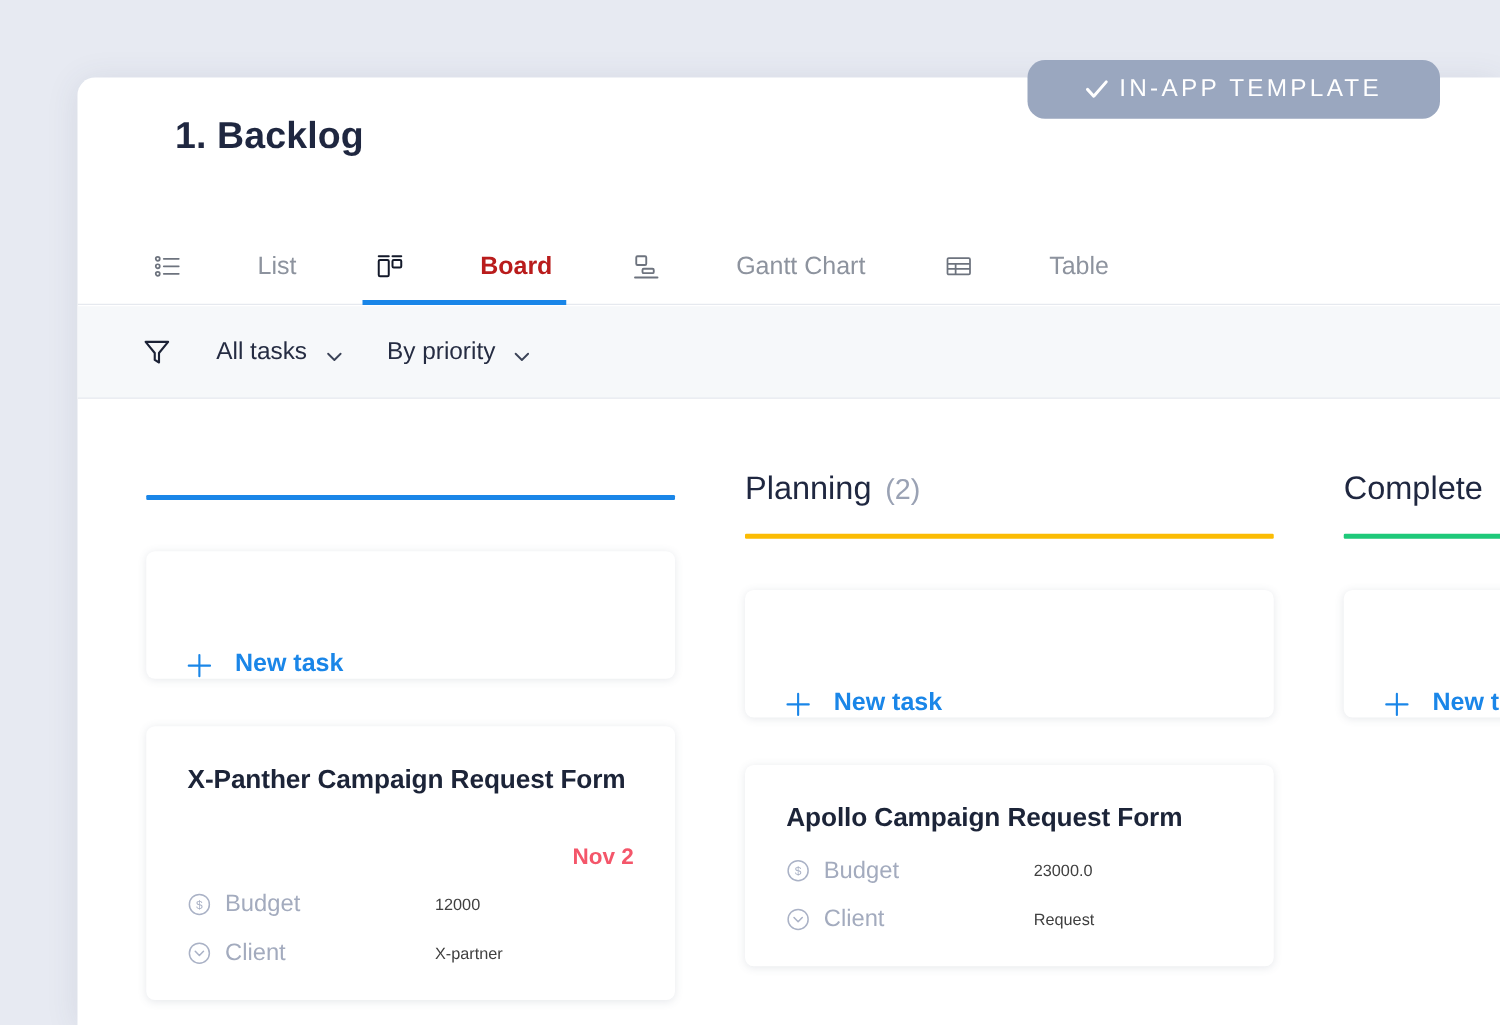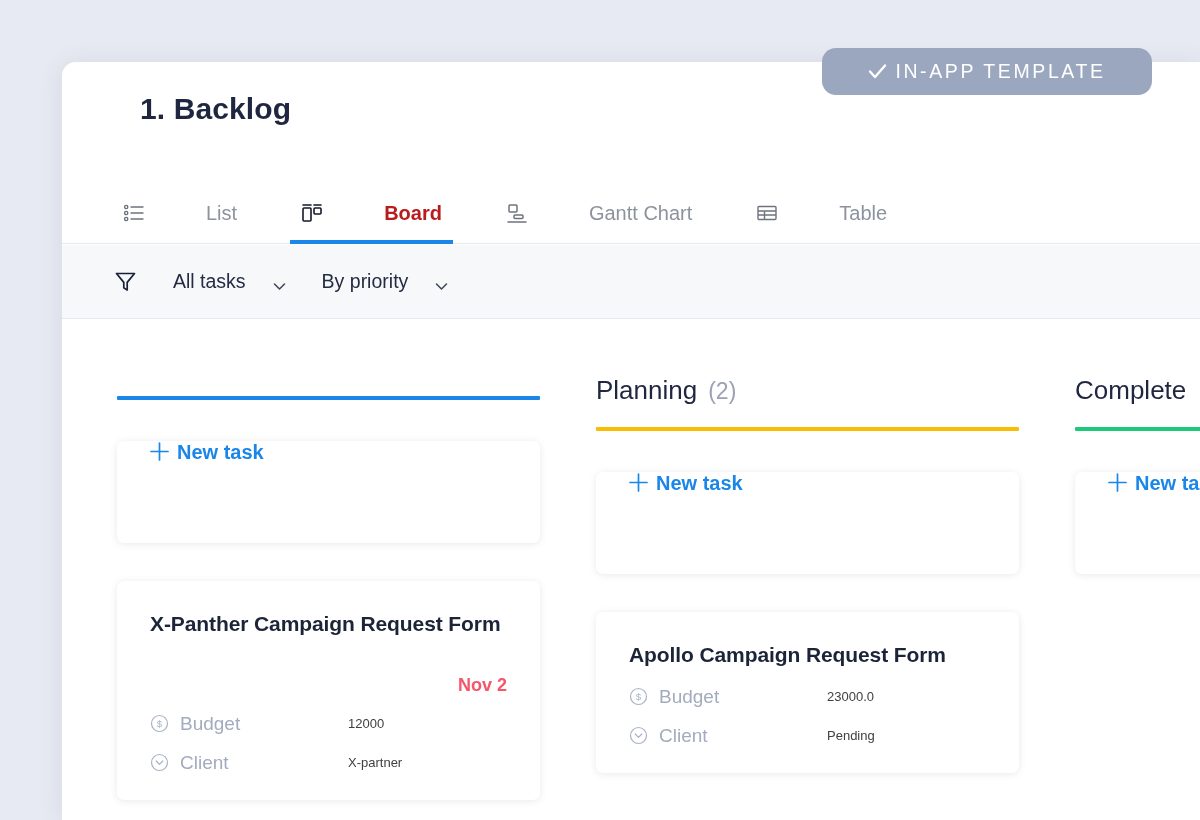--- a/index.html
+++ b/index.html
@@ -137,21 +137,21 @@
   .filter-icon {
     width: 23px;
     height: 23px;
     color: #1b2236;
     margin-right: 36px;
     cursor: pointer;
   }
   .filter-select {
     display: flex;
     align-items: center;
-    gap: 27px;
+    gap: 15px;
     margin-right: 36px;
     cursor: pointer;
   }
   .filter-select .fs-label {
     font-size: 19.5px;
     color: #252c42;
   }
   .filter-select .chev {
     width: 13px;
     height: 9px;
@@ -199,23 +199,23 @@
   }
 
   
   .newtask-card {
     margin-top: 41px;
     height: 102px;
     background: #ffffff;
     border-radius: 7px;
     box-shadow: 0 1px 7px rgba(70,84,112,.13);
     display: flex;
-    align-items: flex-start;
+    align-items: flex-end;
     padding-left: 32px;
-    gap: 7px;
+    gap: 18px;
     cursor: pointer;
   }
   .newtask-card .plus {
     width: 21px;
     height: 21px;
     color: #1a86e8;
   }
   .newtask-card .nt-label {
     font-size: 20px;
     font-weight: 700;
@@ -453,21 +453,21 @@
           <div class="field-row">
             <span class="field-left">
               <span class="field-icon">
                 <svg viewBox="0 0 19 19" fill="none" stroke="currentColor" stroke-width="1.2">
                   <circle cx="9.5" cy="9.5" r="8"></circle>
                   <polyline points="6.2,8 9.5,11.4 12.8,8" stroke-linecap="round" stroke-linejoin="round"></polyline>
                 </svg>
               </span>
               <span class="field-label">Client</span>
             </span>
-            <span class="field-value">Pending</span>
+            <span class="field-value">Request</span>
           </div>
         </div>
       </div>
 
       <div class="column">
         <div class="col-head">
           <div class="col-title-row">
             <span class="col-name">Complete</span>
             <span class="col-count"></span>
           </div>

